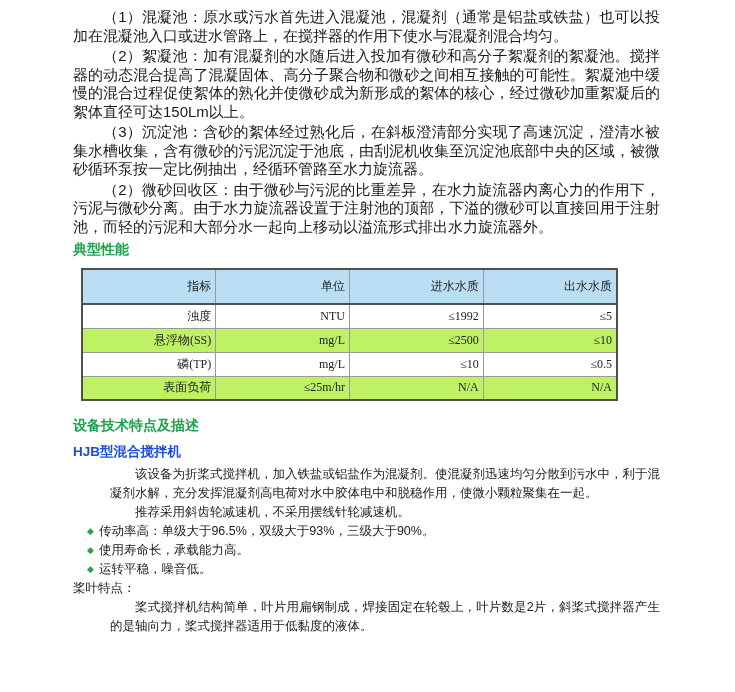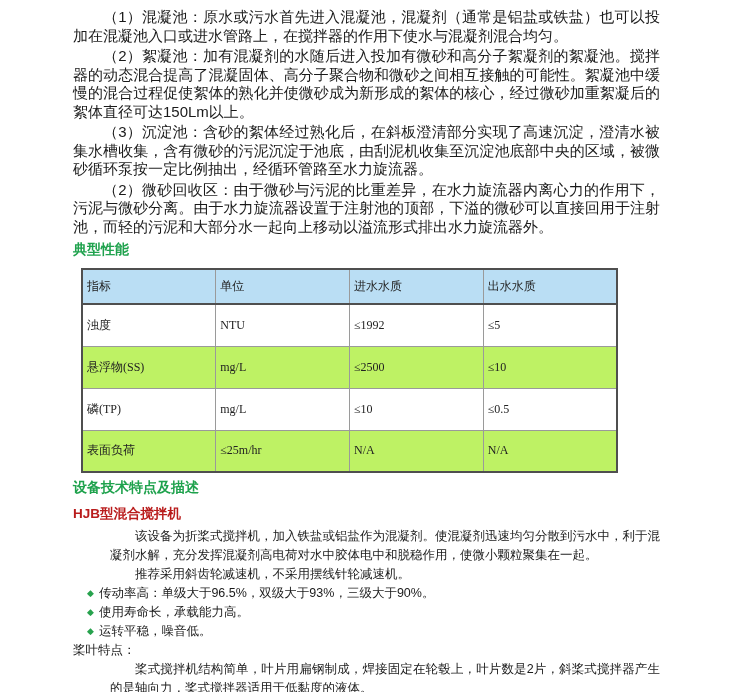--- a/index.html
+++ b/index.html
@@ -25,51 +25,51 @@
     text-align: justify;
   }
   
   .h-green {
     color: #1fa24d;
     font-size: 14px;
     font-weight: bold;
     line-height: 18px;
     margin: 4px 0 0 0;
   }
-  .h-green.second { margin-top: 5px; }
+  .h-green.second { margin-top: 15px; }
   
   table.perf {
     border-collapse: collapse;
     width: 537px;
     margin: 10px 0 0 8px;
     border: 2px solid #4f4f4f;
     font-family: "Liberation Serif", "DejaVu Serif", serif;
     font-size: 12px;
     color: #222;
   }
   table.perf th, table.perf td {
     border: 1px solid #9a9a9a;
-    text-align: left;
+    text-align: right;
     vertical-align: middle;
     font-weight: normal;
     padding: 0 4px;
   }
   table.perf thead th {
     height: 35px;
     background: #badef4;
     border-bottom: 2px solid #4f4f4f;
   }
-  table.perf tbody td { height: 42px; background: #ffffff; }
+  table.perf tbody td { height: 24px; background: #ffffff; }
   table.perf tbody tr.alt td { background: #bef264; }
   table.perf th { width: 25%; }
   
   .h-sub {
     font-size: 13.5px;
     font-weight: bold;
-    color: #b91c1c;
+    color: #1d4ed8;
     line-height: 17px;
     margin: 9px 0 5px 0;
   }
   .feat p {
     margin: 0;
     font-size: 12.5px;
     line-height: 19px;
     text-align: justify;
   }
   .feat p.indent { text-indent: 2em; margin-left: 37px; }

